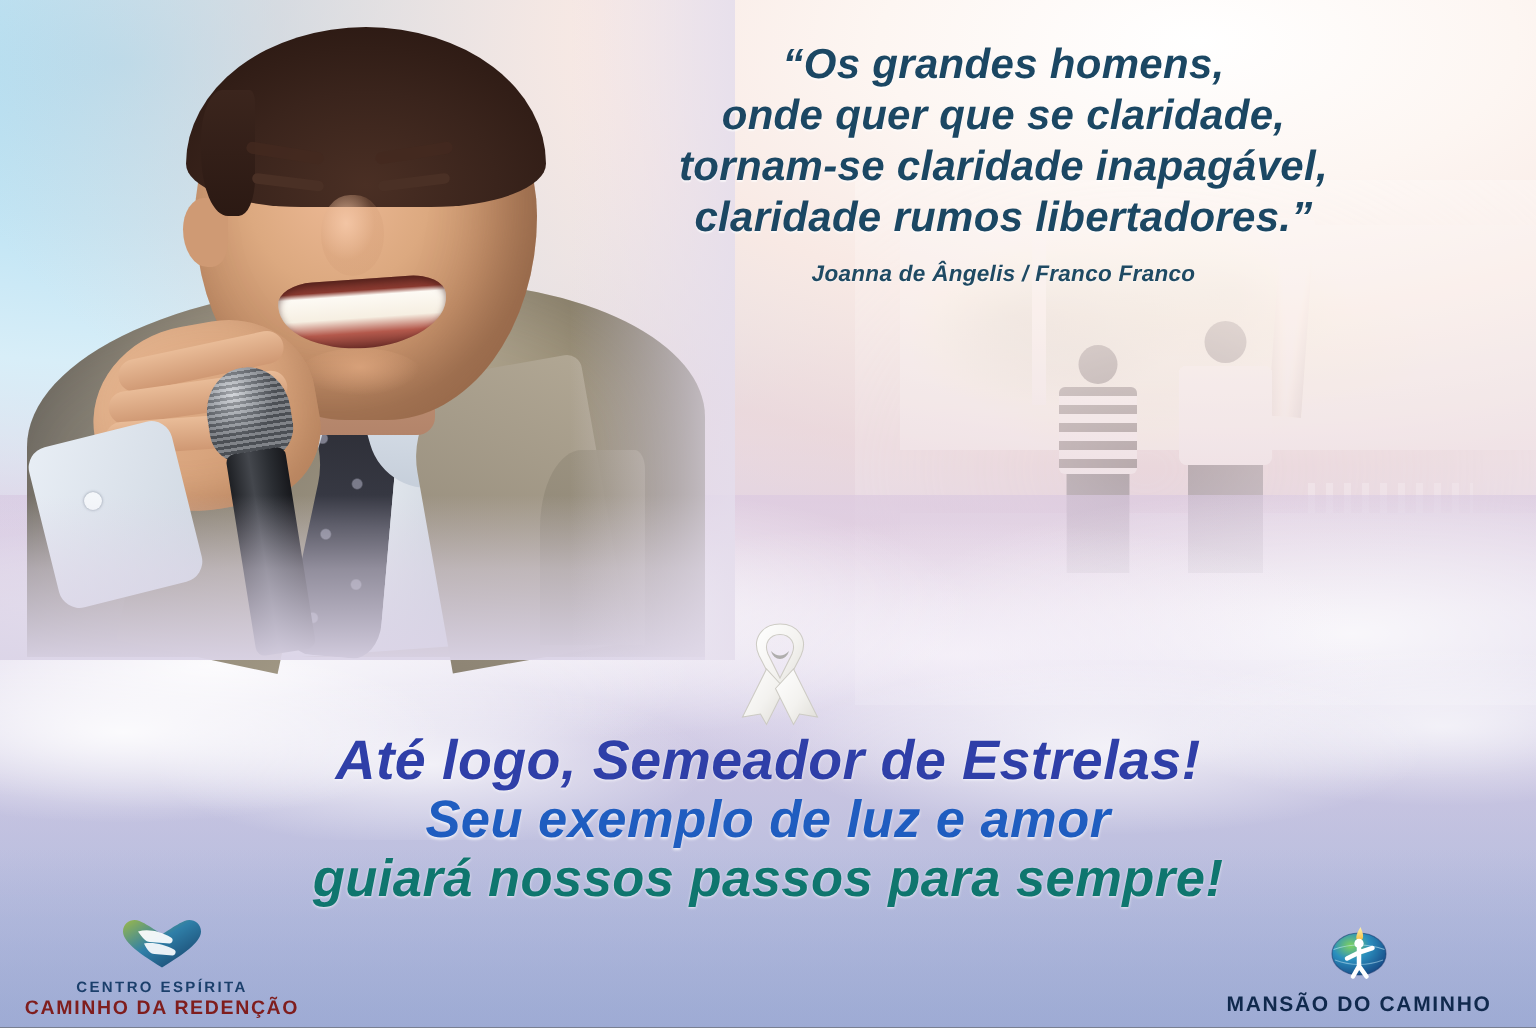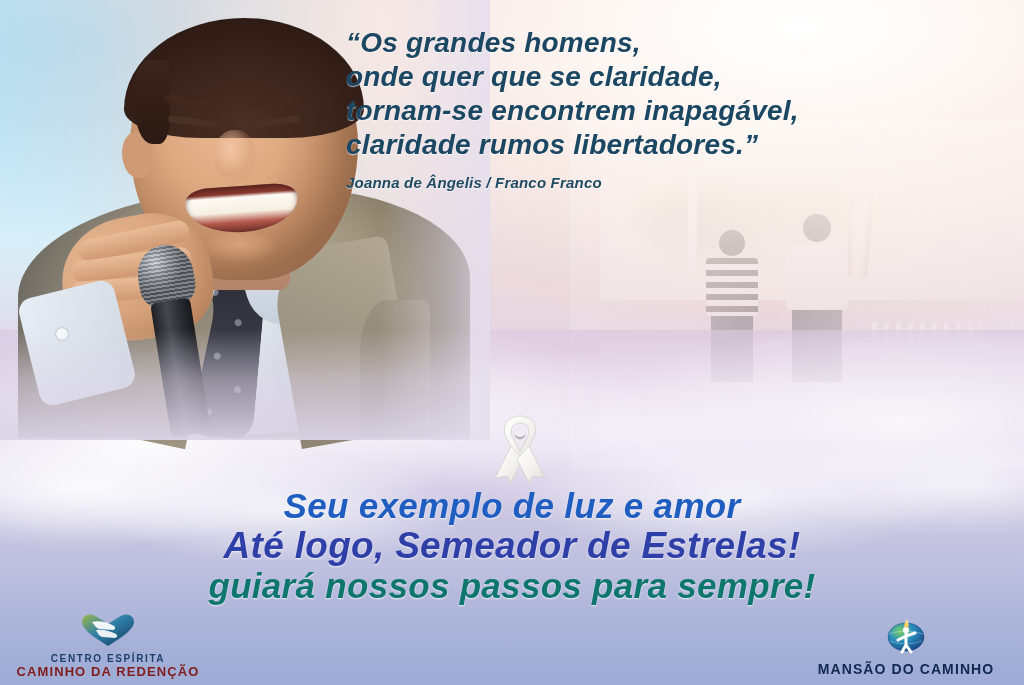--- a/index.html
+++ b/index.html
@@ -266,22 +266,22 @@
     position:absolute;left:0;top:330px;width:470px;height:110px;
     background:linear-gradient(180deg, rgba(223,216,233,0) 0%, rgba(222,214,232,.55) 45%, rgba(219,212,231,.95) 100%);
   }
   .portrait-blend-r{
     position:absolute;left:380px;top:0;width:110px;height:440px;
     background:linear-gradient(90deg, rgba(226,218,234,0), rgba(228,221,236,.85));
   }
 
   
   .quote{
-    position:absolute;right:58px;top:26px;width:620px;
-    text-align:left;
+    position:absolute;right:45px;top:26px;width:620px;
+    text-align:center;
   }
   .quote-line{
     font-style:italic;font-weight:bold;
     font-size:28px;line-height:34px;
     letter-spacing:.2px;
     color:#1b4763;
     text-shadow:0 1px 1px rgba(255,255,255,.65);
     white-space:nowrap;
   }
   .quote-attr{
@@ -391,21 +391,21 @@
     </div>
     <div class="p-cuff"></div>
     <div class="p-cuff-btn"></div>
     <div class="portrait-blend"></div>
     <div class="portrait-blend-r"></div>
   </div>
 
   <div class="quote">
     <div class="quote-line">“Os grandes homens,</div>
     <div class="quote-line">onde quer que se claridade,</div>
-    <div class="quote-line">tornam-se encontrem inapagável,</div>
+    <div class="quote-line">tornam-se claridade inapagável,</div>
     <div class="quote-line">claridade rumos libertadores.”</div>
     <div class="quote-attr">Joanna de Ângelis / Franco Franco</div>
   </div>
 
   <div class="ribbon">
     <svg width="66" height="72" viewBox="0 0 66 72">
       <defs>
         <linearGradient id="rb" x1="0" y1="0" x2="1" y2="1">
           <stop offset="0" stop-color="#ffffff"></stop>
           <stop offset="0.55" stop-color="#f3f2ef"></stop>
@@ -414,22 +414,22 @@
       </defs>
       <path d="M33 4 C21 4 14 14 19 25 L33 52 L47 25 C52 14 45 4 33 4 Z
                M33 11 C40 11 44 17 41 24 L33 40 L25 24 C22 17 26 11 33 11 Z" fill="url(#rb)" stroke="#cdcbc4" stroke-width="0.7"></path>
       <path d="M24 34 L8 66 L20 64 L24 71 L36 47 Z" fill="url(#rb)" stroke="#cdcbc4" stroke-width="0.7"></path>
       <path d="M42 34 L58 66 L46 64 L42 71 L30 47 Z" fill="url(#rb)" stroke="#cdcbc4" stroke-width="0.7"></path>
       <path d="M27 22 C31 26 35 26 39 22 C37 29 29 29 27 22 Z" fill="#9a9a96" opacity="0.75"></path>
     </svg>
   </div>
 
   <div class="headline">
+    <div class="hl hl1">Até logo, Semeador de Estrelas!</div>
     <div class="hl hl2">Seu exemplo de luz e amor</div>
-    <div class="hl hl1">Até logo, Semeador de Estrelas!</div>
     <div class="hl hl3">guiará nossos passos para sempre!</div>
   </div>
 
   <div class="logo-left">
     <div class="logo-mark">
       <svg width="56" height="34" viewBox="0 0 56 34">
         <defs>
           <linearGradient id="hl1g" x1="0" y1="0" x2="1" y2="1">
             <stop offset="0" stop-color="#9bb84a"></stop>
             <stop offset="0.45" stop-color="#2f7fa8"></stop>

